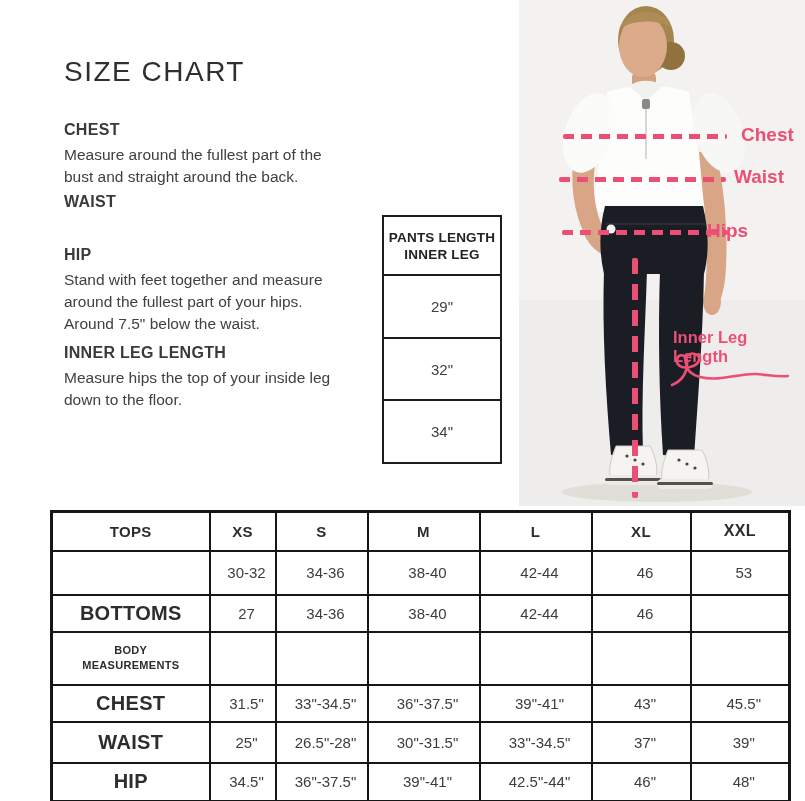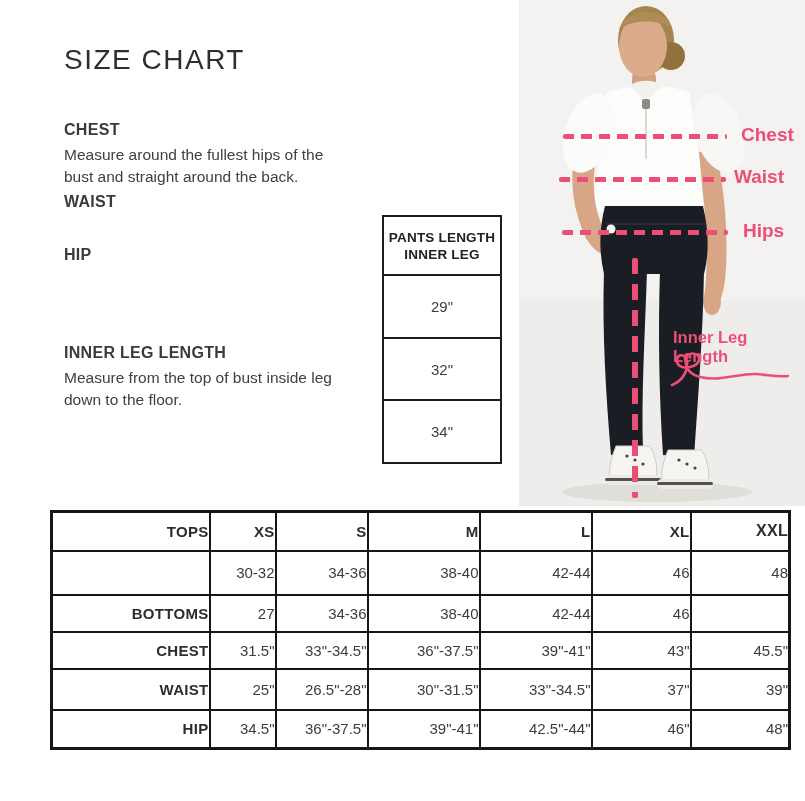--- a/index.html
+++ b/index.html
@@ -3,21 +3,21 @@
 <meta charset="utf-8">
 <style>
   * { margin:0; padding:0; box-sizing:border-box; }
   html,body { background:#ffffff; }
   #app {
     position:relative; width:805px; height:801px; background:#ffffff;
     font-family:"Liberation Sans", sans-serif; color:#3a3a3a; overflow:hidden;
   }
   
   .page-title {
-    position:absolute; left:64px; top:44px;
+    position:absolute; left:64px; top:56px;
     font-size:28px; font-weight:500; letter-spacing:1.5px; color:#2f2f2f;
   }
   .inst { position:absolute; left:64px; width:330px; }
   .inst-h { font-size:16px; font-weight:600; color:#3a3a3a; letter-spacing:.3px; margin-bottom:5px; }
   .inst-b { font-size:15.5px; line-height:22px; color:#404040; white-space:pre-line; }
   
   .plt {
     position:absolute; left:382px; top:215px; width:120px; height:249px;
     border:2px solid #1d1d1d; display:flex; flex-direction:column; background:#fff;
   }
@@ -45,50 +45,53 @@
   .mlabel { position:absolute; font-size:19px; font-weight:700; color:#ec4f76; }
   .mlabel-sm { font-size:16.5px; }
   .heart { position:absolute; left:660px; top:347px; }
   
   .sizes {
     position:absolute; left:50px; top:510px; width:738px;
     border-collapse:collapse; table-layout:fixed; background:#fff;
     border:3px solid #161616;
   }
   .sizes th, .sizes td {
-    border:2px solid #161616; text-align:right; vertical-align:middle;
+    border:2px solid #161616; text-align:center; vertical-align:middle;
     overflow:hidden;
   }
   .sizes th { font-size:15px; font-weight:700; color:#2d2d2d; letter-spacing:.3px; }
   .sizes th.xxl { font-size:16px; }
-  .rlabel { font-size:15px; font-weight:700; color:#2d2d2d; letter-spacing:.3px; }
+  .rlabel { font-size:20px; font-weight:700; color:#2d2d2d; letter-spacing:.3px; }
   .rlabel-sm { font-size:11px; line-height:15px; white-space:pre-line; }
   .val { font-size:15px; color:#3d3d3d;padding-left:8px; }
 </style>
 </head>
 <body>
 
 <div id="app">
 
   <div class="page-title">SIZE CHART</div>
 
   <section class="inst" style="top:121px">
     <div class="inst-h">CHEST</div>
-    <div class="inst-b">Measure around the fullest hips of the
+    <div class="inst-b">Measure around the fullest part of the
 bust and straight around the back.</div>
   </section>
   <section class="inst" style="top:193px">
     <div class="inst-h">WAIST</div>
   </section>
   <section class="inst" style="top:246px">
     <div class="inst-h">HIP</div>
+    <div class="inst-b">Stand with feet together and measure
+around the fullest part of your hips.
+Around 7.5" below the waist.</div>
   </section>
   <section class="inst" style="top:344px">
     <div class="inst-h">INNER LEG LENGTH</div>
-    <div class="inst-b">Measure from the top of bust inside leg
+    <div class="inst-b">Measure hips the top of your inside leg
 down to the floor.</div>
   </section>
 
   <div class="plt">
     <div class="plt-header">PANTS LENGTH
 INNER LEG</div>
     <div class="plt-cell">29"</div>
     <div class="plt-cell">32"</div>
     <div class="plt-cell">34"</div>
   </div>
@@ -140,21 +143,21 @@
     </svg>
   </div>
 
   <div class="mline" style="left:563px; top:134px; width:164px"></div>
   <div class="mline" style="left:559px; top:177px; width:167px"></div>
   <div class="mline" style="left:562px; top:230px; width:166px"></div>
   <div class="mline-v" style="left:632px; top:258px; height:240px"></div>
 
   <div class="mlabel" style="left:741px; top:124px">Chest</div>
   <div class="mlabel" style="left:734px; top:166px">Waist</div>
-  <div class="mlabel" style="left:743px; top:220px">Hips</div>
+  <div class="mlabel" style="left:707px; top:220px">Hips</div>
   <div class="mlabel mlabel-sm" style="left:673px; top:328px">Inner Leg Length</div>
 
   <svg class="heart" width="135" height="42" viewBox="0 0 135 42">
     <path d="M12 38 C 24 33, 28 23, 27 14 C 26 7, 18 6, 17 13 C 16 18, 22 22, 30 20 C 40 18, 42 9, 35 7 C 29 5, 24 10, 26 17 C 27 24, 32 28, 40 30 C 60 35, 80 26, 96 27 C 108 28, 118 30, 128 29" fill="none" stroke="#ec4f76" stroke-width="2.6" stroke-linecap="round"></path>
   </svg>
 
   <table class="sizes">
     <colgroup>
       <col style="width:158px">
         <col style="width:66px">
@@ -174,29 +177,39 @@
       <th>XL</th>
       <th class="xxl">XXL</th>
     </tr>
     <tr style="height:44px">
       <td class="rlabel"></td>
       <td class="val">30-32</td>
       <td class="val">34-36</td>
       <td class="val">38-40</td>
       <td class="val">42-44</td>
       <td class="val">46</td>
-      <td class="val">48</td>
+      <td class="val">53</td>
     </tr>
     <tr style="height:37px">
       <td class="rlabel">BOTTOMS</td>
       <td class="val">27</td>
       <td class="val">34-36</td>
       <td class="val">38-40</td>
       <td class="val">42-44</td>
       <td class="val">46</td>
+      <td class="val"></td>
+    </tr>
+    <tr style="height:53px">
+      <td class="rlabel rlabel-sm">BODY
+MEASUREMENTS</td>
+      <td class="val"></td>
+      <td class="val"></td>
+      <td class="val"></td>
+      <td class="val"></td>
+      <td class="val"></td>
       <td class="val"></td>
     </tr>
     <tr style="height:37px">
       <td class="rlabel">CHEST</td>
       <td class="val">31.5"</td>
       <td class="val">33"-34.5"</td>
       <td class="val">36"-37.5"</td>
       <td class="val">39"-41"</td>
       <td class="val">43"</td>
       <td class="val">45.5"</td>

